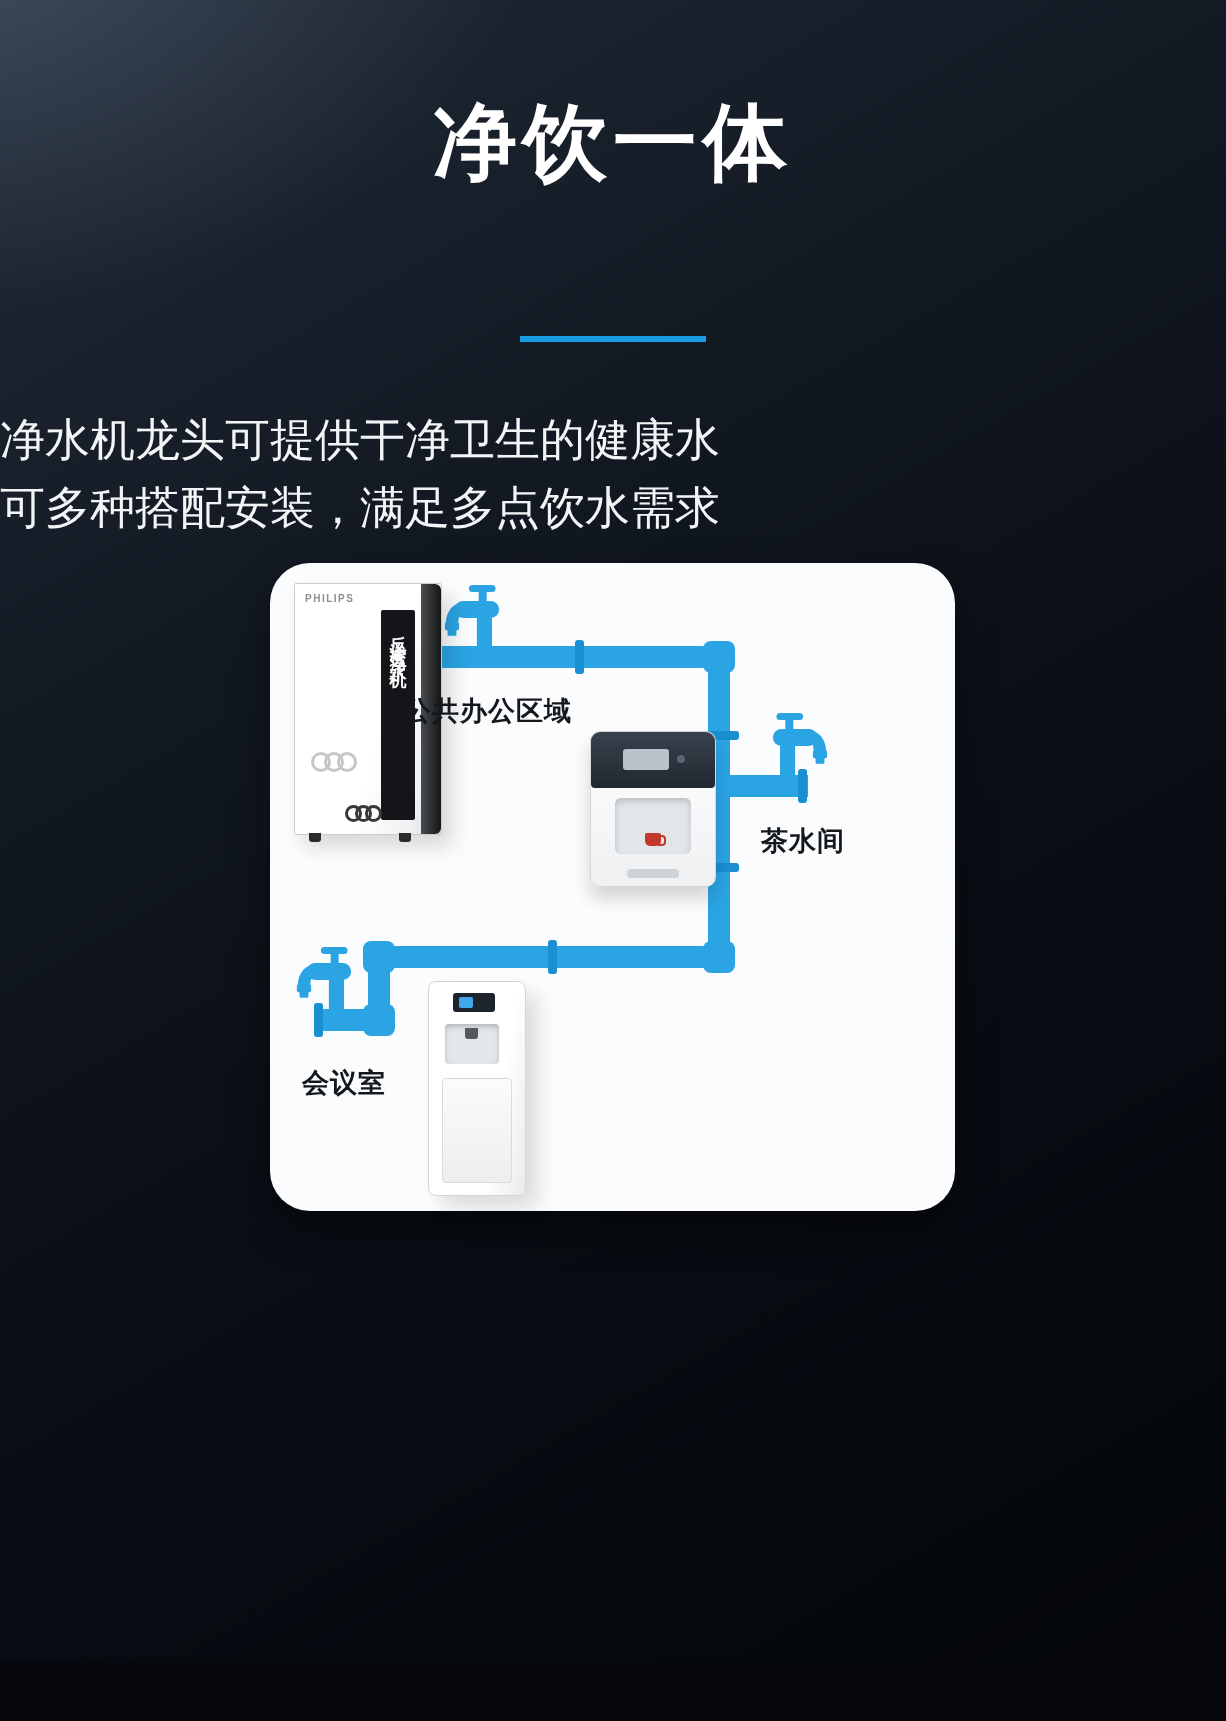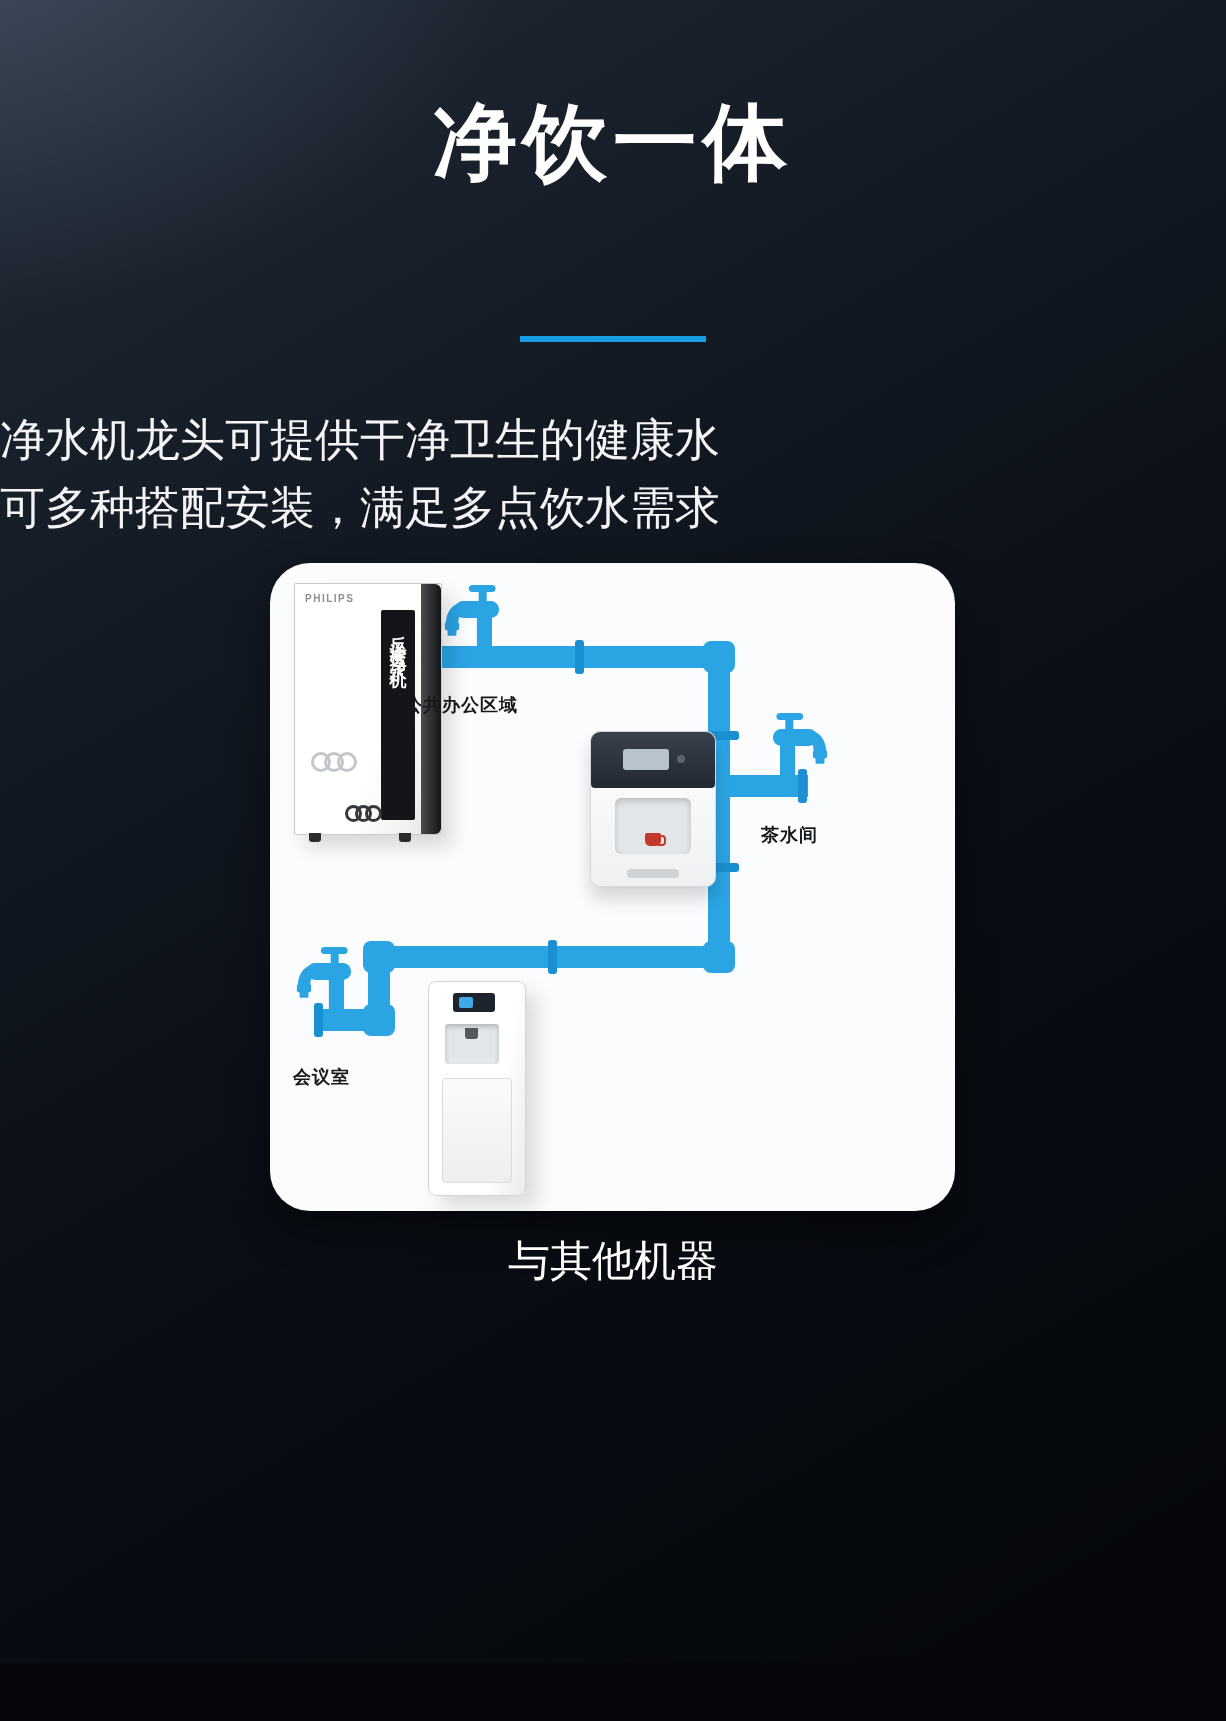--- a/index.html
+++ b/index.html
@@ -41,21 +41,21 @@
     position:absolute;left:270px;top:563px;width:685px;height:648px;
     background:var(--card-bg);border-radius:40px;
     box-shadow:0 18px 40px rgba(0,0,0,.45);
   }
   
   .pipe{position:absolute;background:var(--pipe);z-index:1;}
   .elbow{position:absolute;background:var(--pipe);border-radius:8px;z-index:1;}
   .flange{position:absolute;background:var(--pipe-dark);border-radius:3px;z-index:2;}
   .faucet{position:absolute;color:var(--pipe);z-index:2;}
   
-  .dlabel{position:absolute;z-index:4;color:#15181b;font-size:18px;font-weight:800;letter-spacing:1px;}
+  .dlabel{position:absolute;z-index:4;color:#15181b;font-size:27px;font-weight:800;letter-spacing:1px;}
   
   .purifier{position:absolute;left:24px;top:20px;width:148px;height:252px;z-index:3;
     background:linear-gradient(105deg,#ffffff 58%,#f0f1f2 84%,#d6d8da 100%);
     border:1px solid #c9ccce;border-radius:2px;
     box-shadow:10px 12px 20px rgba(0,0,0,.14);}
   .pur-side{position:absolute;right:0;top:0;bottom:0;width:20px;
     background:linear-gradient(to right,#4a4d50,#141516);border-radius:0 6px 6px 0;}
   .pur-brand{position:absolute;left:10px;top:9px;font-size:10px;color:#8a8f94;letter-spacing:1.5px;font-weight:700;}
   .pur-strip{position:absolute;right:26px;top:26px;bottom:14px;width:34px;background:#141518;
     border-radius:2px;display:flex;justify-content:center;padding-top:12px;}
@@ -189,21 +189,20 @@
     <div class="floor-disp">
       <div class="fd-screen"></div>
       <div class="fd-niche">
         <div class="fd-spout"></div>
       </div>
       <div class="fd-door"></div>
     </div>
 
     <div class="dlabel" style="left:134px;top:130px;">公共办公区域</div>
     <div class="dlabel" style="left:491px;top:260px;">茶水间</div>
-    <div class="dlabel" style="left:23px;top:502px;">会议室</div>
+    <div class="dlabel" style="left:32px;top:502px;">会议室</div>
 
   </div>
 
   <div class="caption">
-    <p>与其他机器</p>
   </div>
 
 </div>
 
 </body></html>

